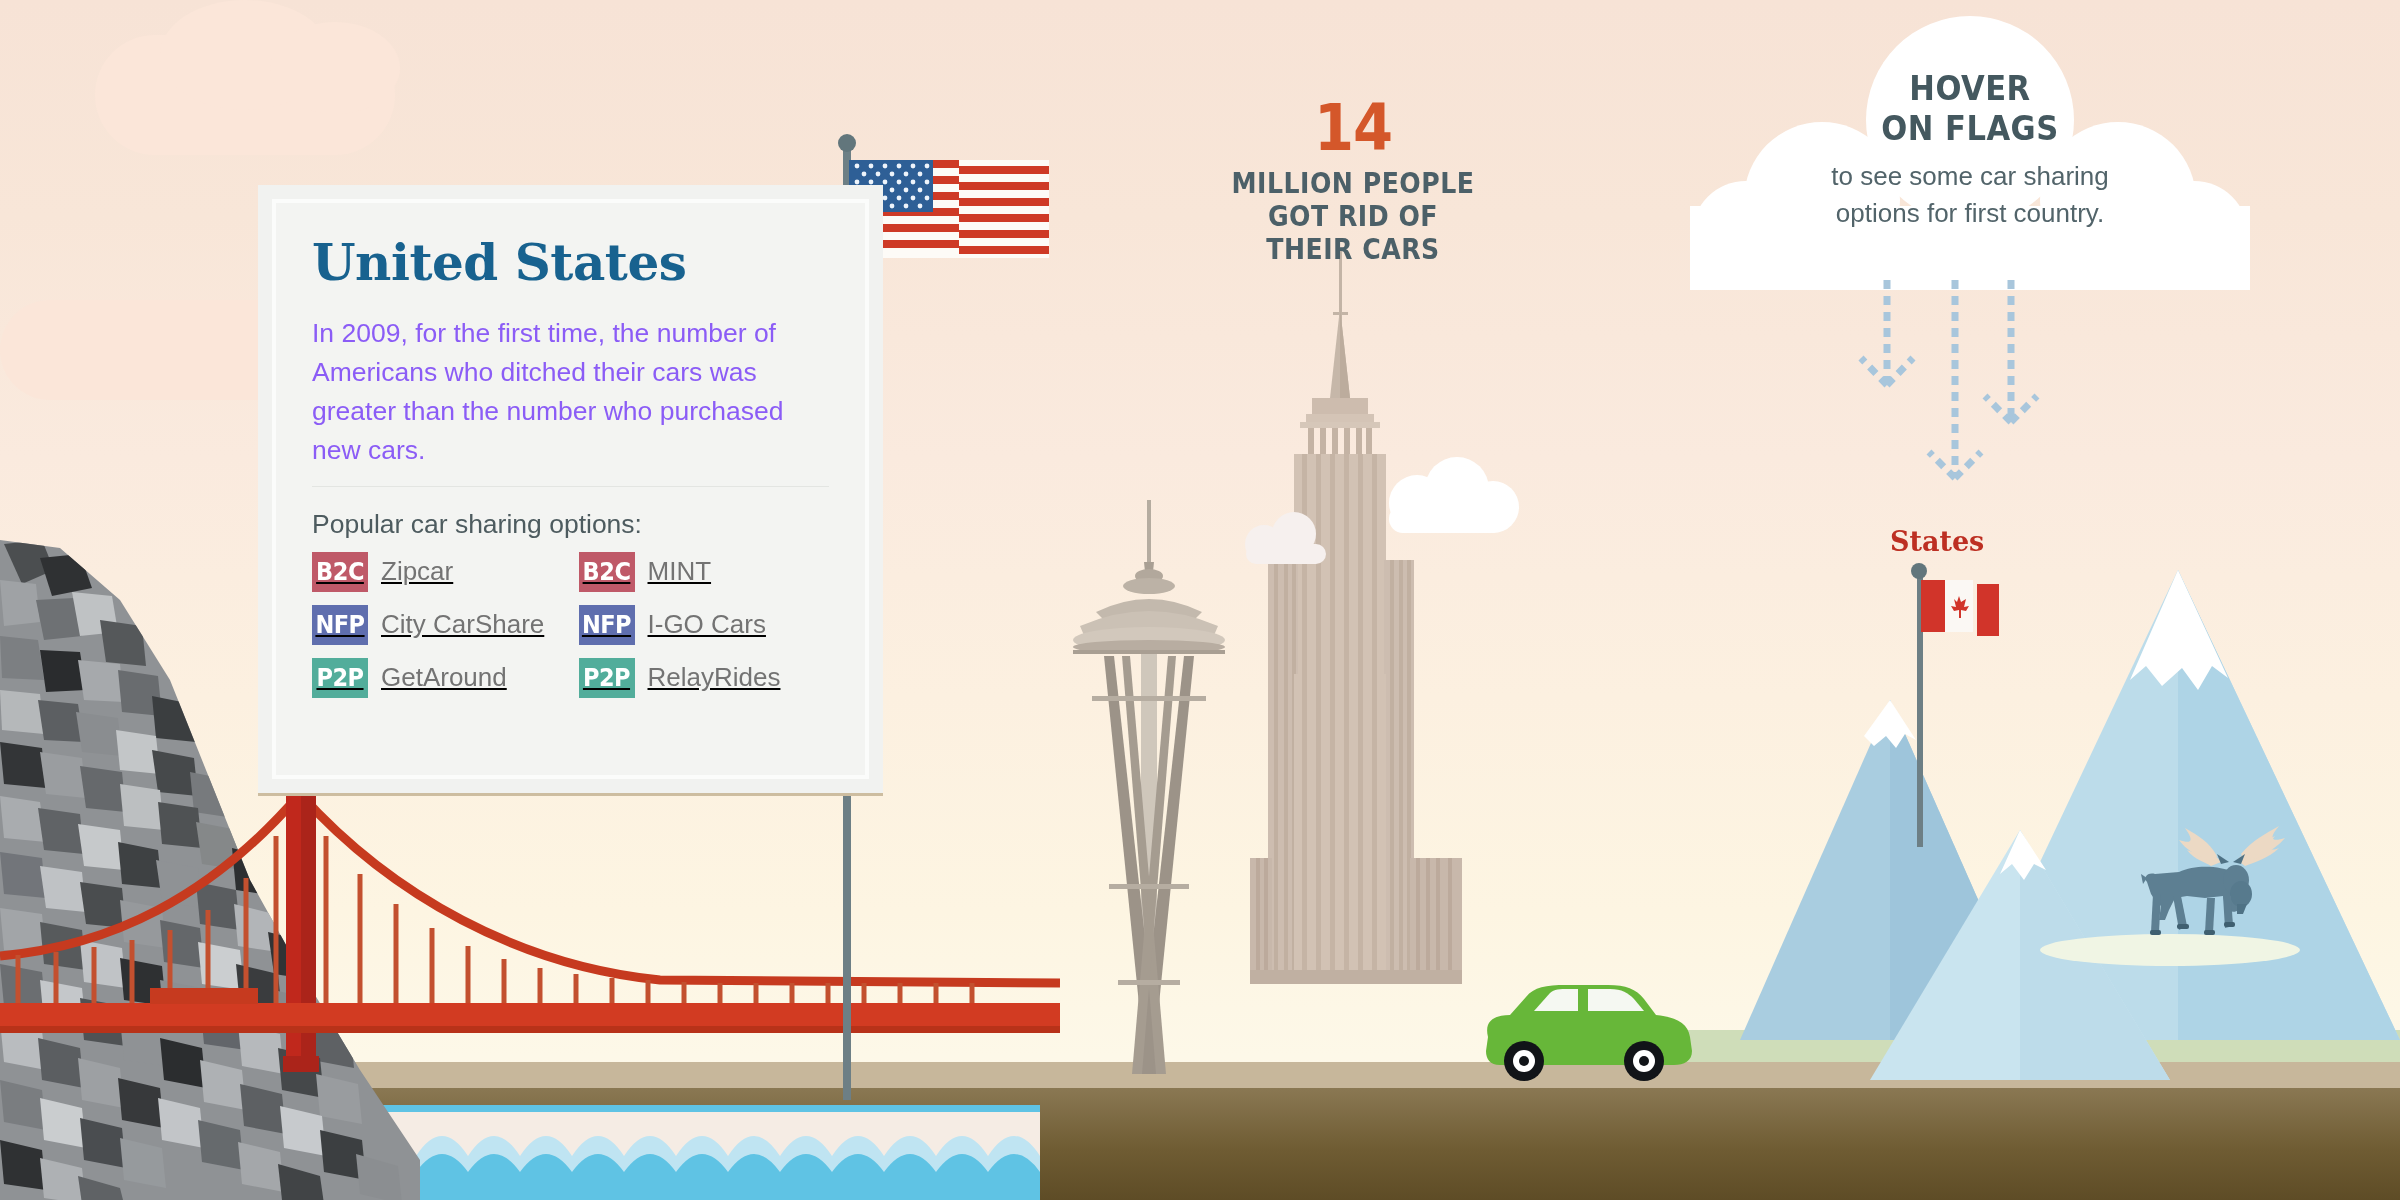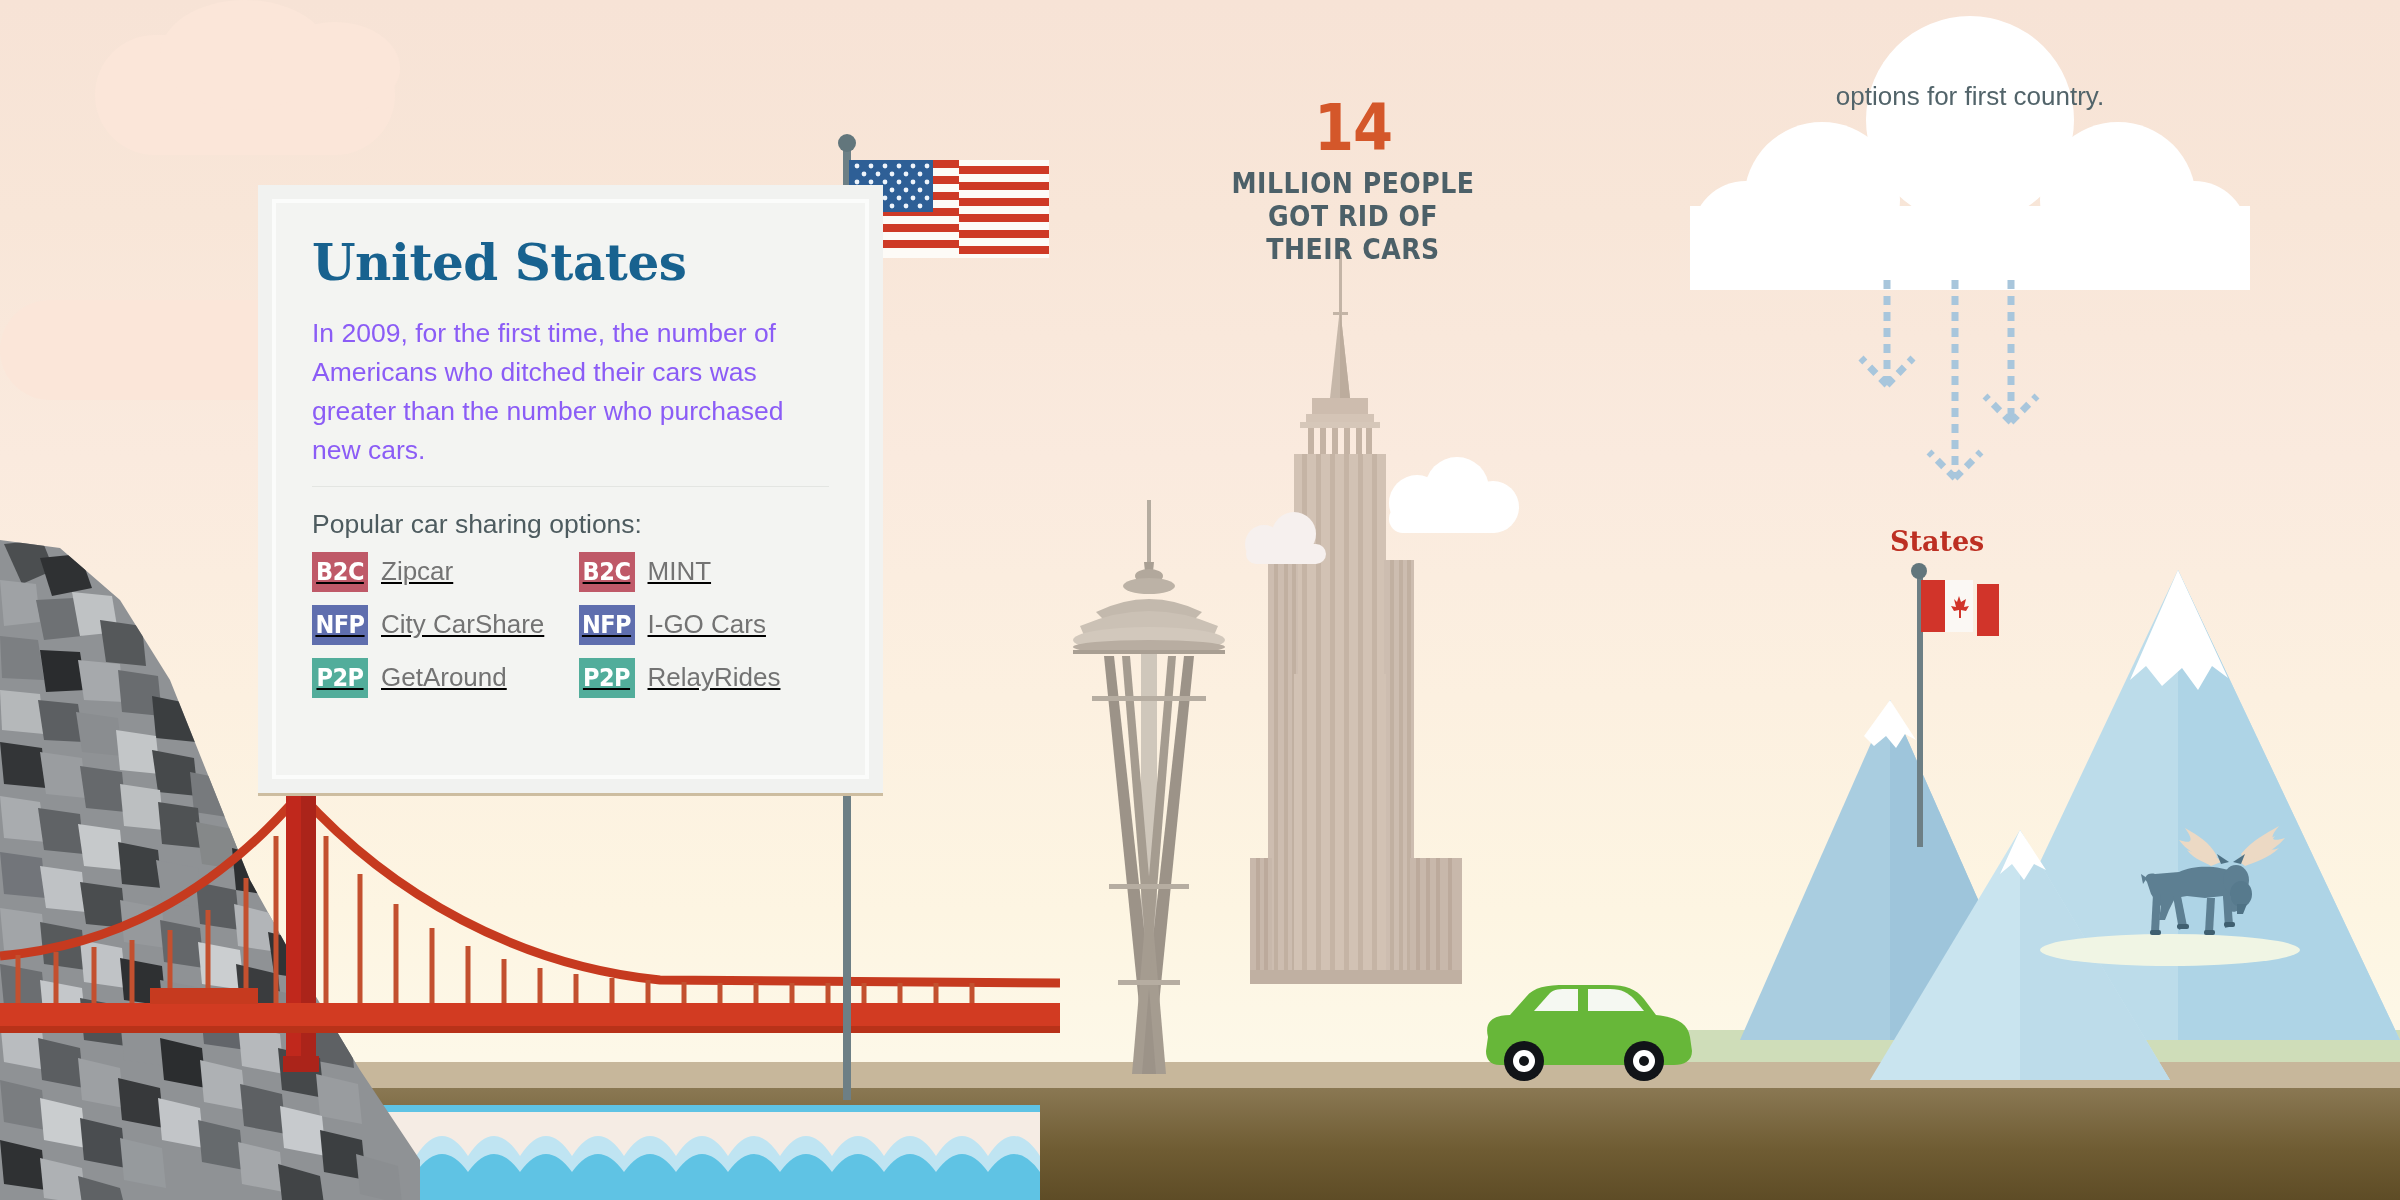--- a/index.html
+++ b/index.html
@@ -556,21 +556,26 @@
   <div id="hover-cloud">
     <svg style="position:absolute; left:0; top:0; width:560px; height:280px;" viewBox="0 0 560 280">
       <circle cx="280" cy="110" r="104" fill="#fff"></circle>
       <circle cx="132" cy="190" r="78" fill="#fff"></circle>
       <circle cx="428" cy="190" r="78" fill="#fff"></circle>
       <circle cx="56" cy="225" r="54" fill="#fff"></circle>
       <circle cx="504" cy="225" r="54" fill="#fff"></circle>
       <rect x="0" y="196" width="560" height="84" fill="#fff"></rect>
     </svg>
     <div class="cloudtext">
+      <div class="head">
+        <div>HOVER</div>
+        <div>ON FLAGS</div>
+      </div>
       <div class="sub">
+        <div>to see some car sharing</div>
         <div>options for first country.</div>
       </div>
     </div>
   </div>
 
   <svg style="position:absolute; left:1855px; top:280px; width:260px; height:250px;" viewBox="0 0 260 250">
     <g stroke="#a8c6dc" stroke-width="7" fill="none" stroke-dasharray="9 7" stroke-linecap="butt">
 
       <line x1="32" y1="0" x2="32" y2="105"></line>
       <line x1="32" y1="105" x2="6" y2="78"></line>

